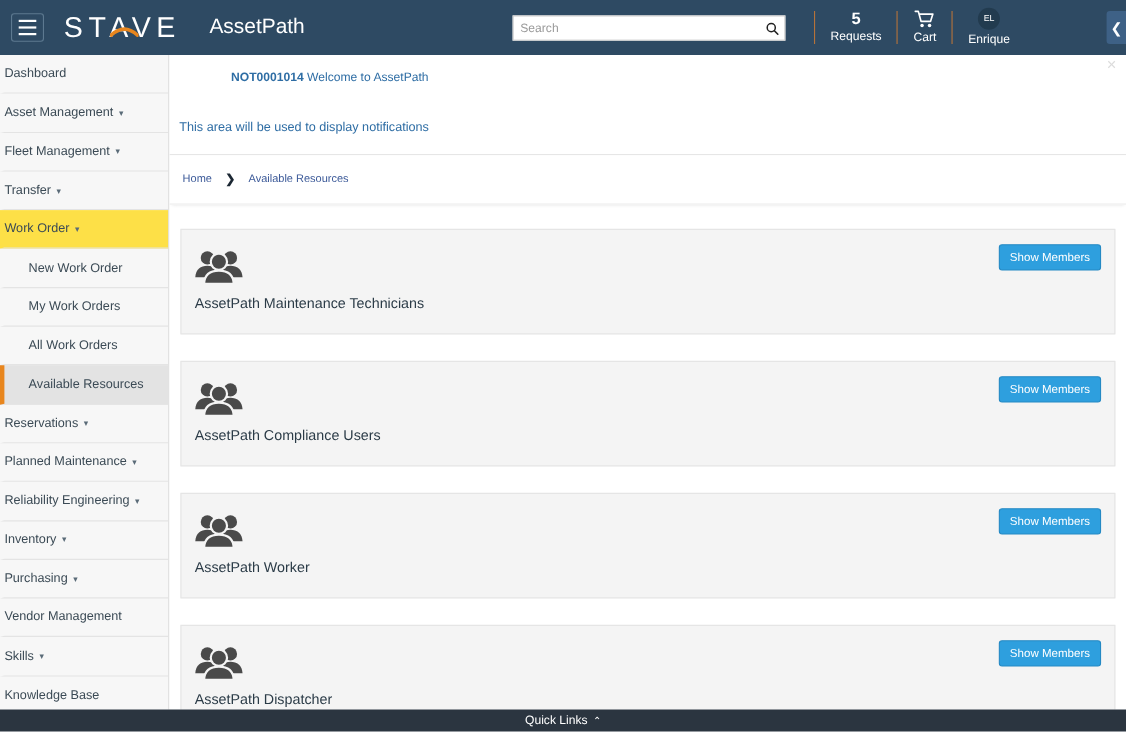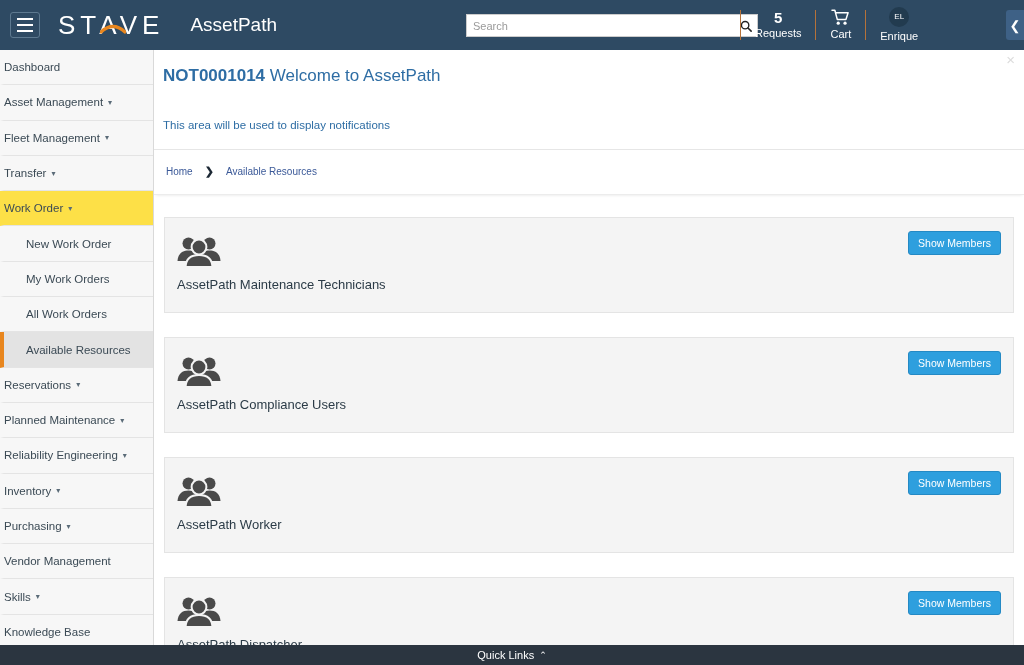--- a/index.html
+++ b/index.html
@@ -41,21 +41,21 @@
     width: 26px; height: 12px;
   }
 
   .app-title {
     margin-left: 26px;
     font-size: 19px; color: #ffffff;
   }
 
   .search-wrap {
     position: absolute; left: 466px; top: 14px;
-    width: 292px; height: 23px;
+    width: 248px; height: 23px;
     background: #ffffff;
     border: 1px solid #ccc;
     display: flex; align-items: center;
   }
   .search-input {
     border: none; outline: none;
     flex: 1; height: 21px;
     padding: 0 6px;
     font-family: "Liberation Sans", sans-serif;
     font-size: 11px; color: #555;
@@ -134,21 +134,21 @@
     width: 870px; height: 595px;
     background: #ffffff;
     overflow: hidden;
   }
 
   .notif {
     position: relative;
     padding: 13px 16px 15px 9px;
     border-bottom: 1px solid #e6e6e6;
   }
-  .notif-line1 { font-size: 17px; color: #2e6da4; line-height: 1.5; }
+  .notif-line1 { font-size: 11px; color: #2e6da4; line-height: 1.5; margin-left: 47px; }
   .notif-id { font-weight: bold; }
   .notif-line2 { font-size: 11.5px; color: #2e6da4; line-height: 1.5; margin-top: 28px; }
   .notif-close {
     position: absolute; right: 9px; top: 2px;
     font-size: 15px; color: #dcdcdc; cursor: pointer;
     line-height: 1;
   }
 
   .breadcrumb {
     height: 45px;

